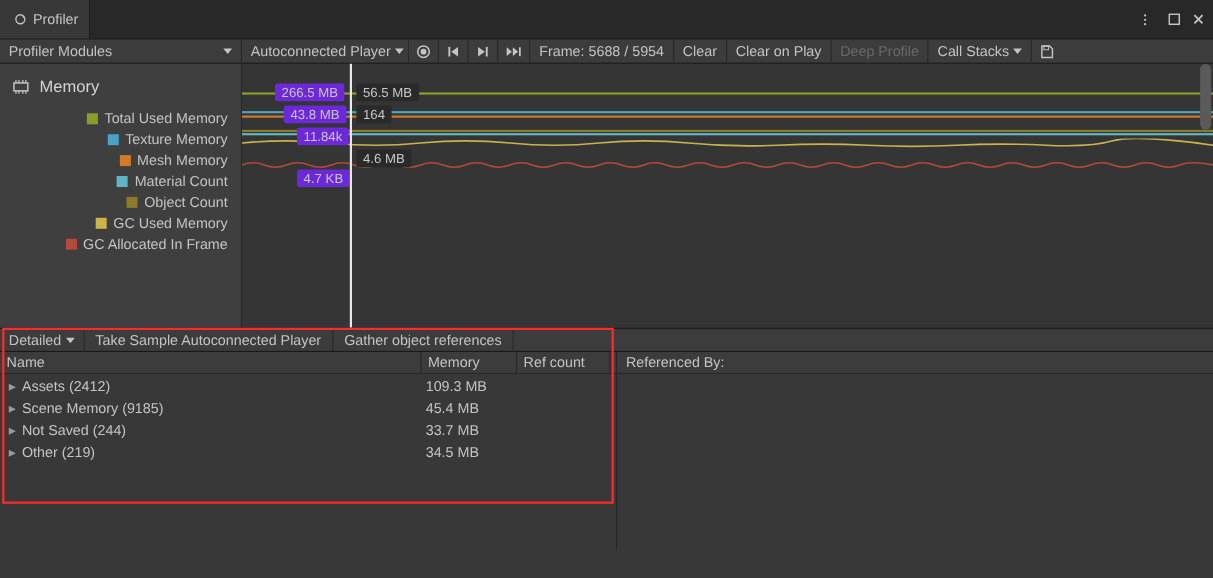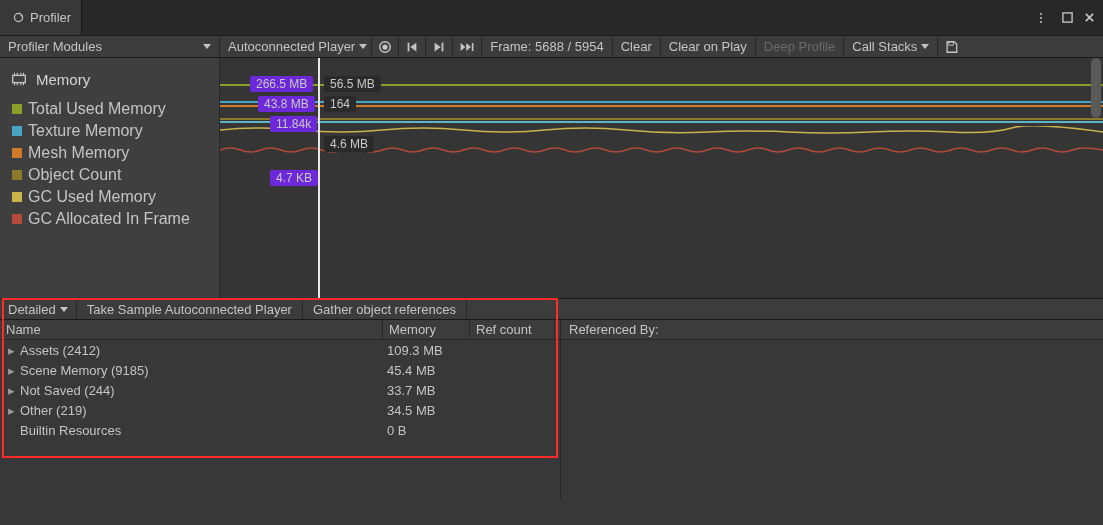--- a/index.html
+++ b/index.html
@@ -77,21 +77,21 @@
 }
 .sidebar .header {
   display: flex;
   align-items: center;
   gap: 8px;
   padding: 8px 10px;
   font-size: 15px;
   color: #d4d4d4;
 }
 .legend { list-style: none; padding: 2px 8px; }
-.legend li { display:flex; align-items:center; gap:6px; padding: 2px 4px; font-size: 16px; cursor:pointer; }
+.legend li { display:flex; align-items:center; gap:6px; padding: 2px 4px; font-size: 13px; cursor:pointer;justify-content:flex-end; }
 .swatch { width:10px; height:10px; display:inline-block; }
 .graph {
   flex: 1;
   position: relative;
   background: #353535;
 }
 .graph .playhead {
   position: absolute; top:0; bottom:0; left:98px; width:2px; background:#e8e8e8;
 }
 .graph .ylabel {
@@ -248,20 +248,24 @@
         </li>
       <li>
           <span class="swatch" style="background: rgb(74, 163, 196);"></span>
           <span>Texture Memory</span>
         </li>
       <li>
           <span class="swatch" style="background: rgb(208, 122, 42);"></span>
           <span>Mesh Memory</span>
         </li>
       <li>
+          <span class="swatch" style="background: rgb(95, 180, 199);"></span>
+          <span>Material Count</span>
+        </li>
+      <li>
           <span class="swatch" style="background: rgb(138, 122, 42);"></span>
           <span>Object Count</span>
         </li>
       <li>
           <span class="swatch" style="background: rgb(201, 180, 74);"></span>
           <span>GC Used Memory</span>
         </li>
       <li>
           <span class="swatch" style="background: rgb(179, 74, 58);"></span>
           <span>GC Allocated In Frame</span>
@@ -284,21 +288,21 @@
     </div>
     <div class="wav" style="top:86px;">
       <svg width="100%" height="14" preserveAspectRatio="none" viewBox="0 0 870 14">
           <path d="M0 6 Q10 2 20 6 T40 6 T60 6 T80 6 T100 6 T120 6 T140 6 T160 6 T180 6 T200 6 T220 6 T240 6 T260 6 T280 6 T300 6 T320 6 T340 6 T360 6 T380 6 T400 6 T420 6 T440 6 T460 6 T480 6 T500 6 T520 6 T540 6 T560 6 T580 6 T600 6 T620 6 T640 6 T660 6 T680 6 T700 6 T720 6 T740 6 T760 6 T780 6 T800 6 T820 6 T840 6 T870 6" stroke="#b34a3a" stroke-width="1.4" fill="none"></path>
         </svg>
     </div>
 
     <div class="ylabel" style="top:18px; left:30px;">266.5 MB</div>
     <div class="ylabel" style="top:38px; left:38px;">43.8 MB</div>
     <div class="ylabel" style="top:58px; left:50px;">11.84k</div>
-    <div class="ylabel" style="top:112px; left:50px;">4.7 KB</div>
+    <div class="ylabel" style="top:96px; left:50px;">4.7 KB</div>
 
     <div class="xlabel" style="top:18px; left:104px;">56.5 MB</div>
     <div class="xlabel" style="top:38px; left:104px;">164</div>
     <div class="xlabel" style="top:78px; left:104px;">4.6 MB</div>
     <div class="playhead"></div>
     <div class="vs"></div>
   </div>
 </div>
 
 <div class="detail">
@@ -343,27 +347,20 @@
             </div>
             <div class="rc-mem">33.7 MB</div>
           </div>
           <div class="row">
             <div class="rc-name">
               <span class="caret">▸</span>
               <span>Other (219)</span>
             </div>
             <div class="rc-mem">34.5 MB</div>
           </div>
-          <div class="row">
-            <div class="rc-name">
-              <span class="caret"></span>
-              <span>Builtin Resources</span>
-            </div>
-            <div class="rc-mem">0 B</div>
-          </div>
         </div>
     </div>
     <div class="refpanel">
       <div class="ref-hdr">Referenced By:</div>
       <div class="ref-body"></div>
     </div>
   </div>
 
   <div class="redbox" style="left:2px; top:0px; width:556px; height:160px;"></div>
 </div>

